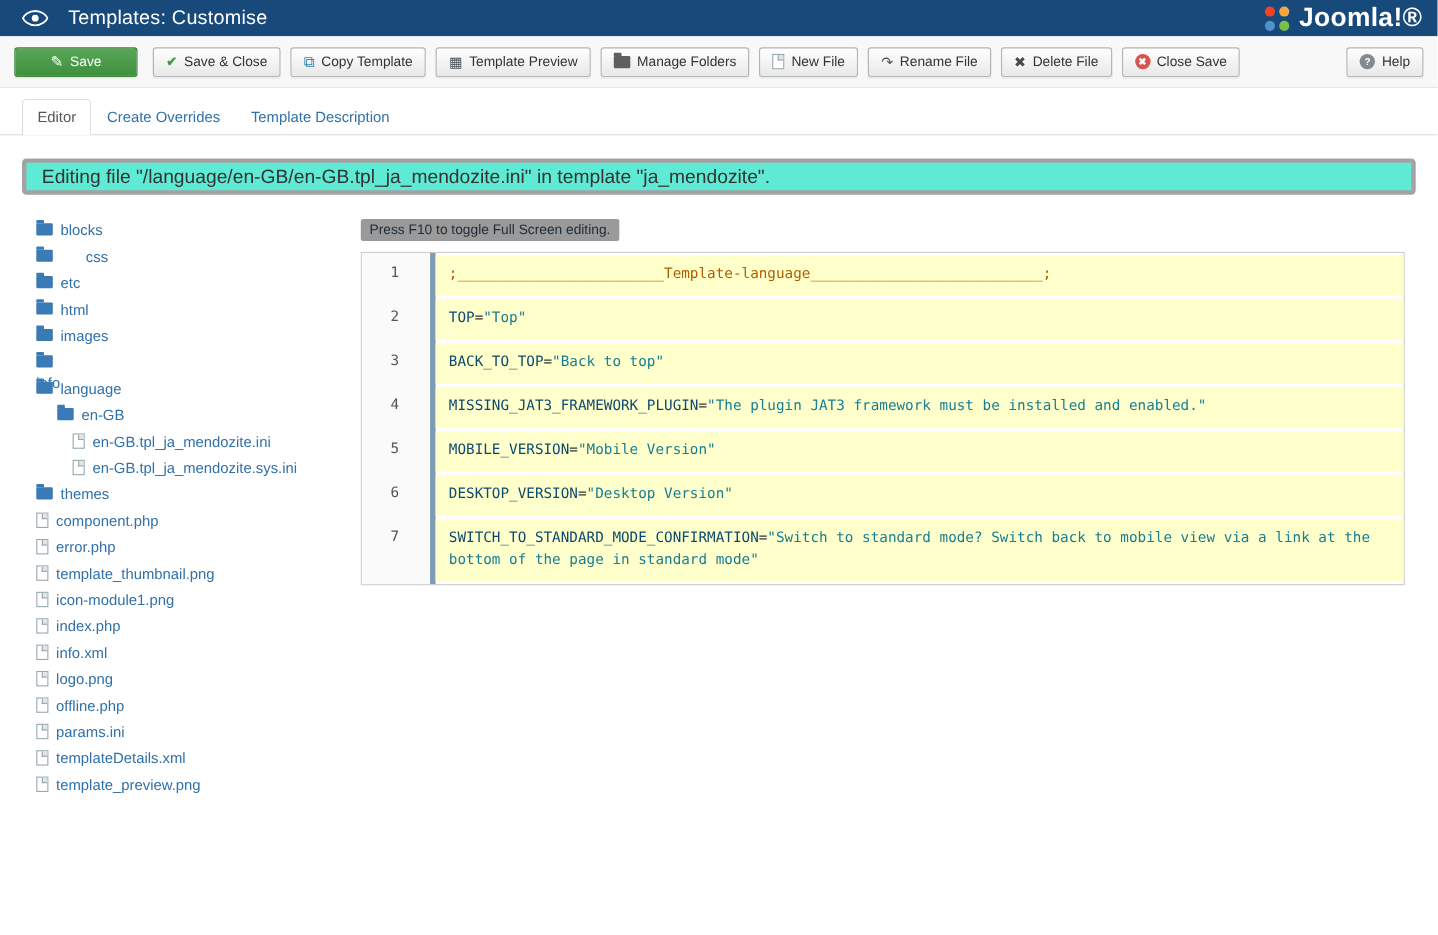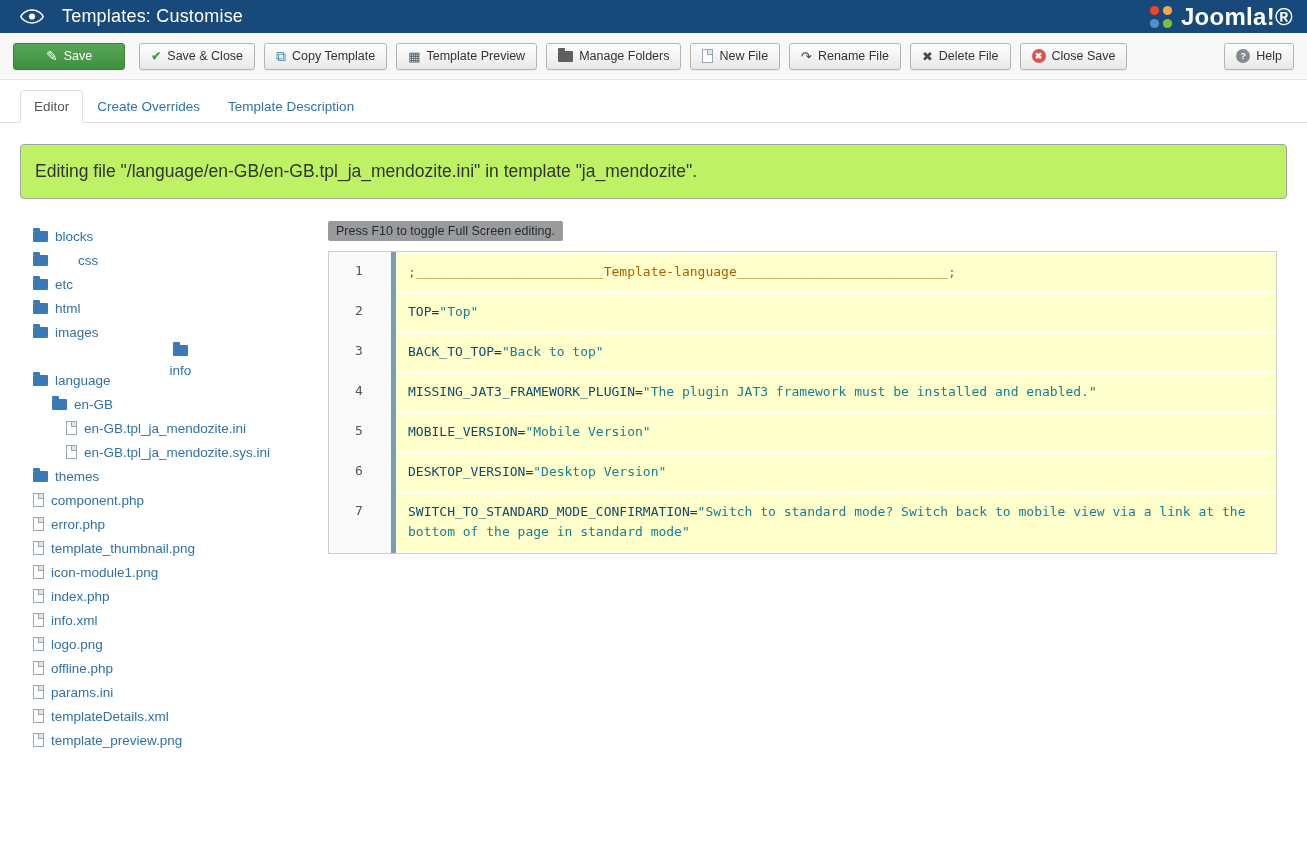--- a/index.html
+++ b/index.html
@@ -62,31 +62,31 @@
   }
   .tab {
     font-size:13.5px; color:#3071a9; padding:8px 13px 8px;
     border:1px solid transparent; margin-bottom:-1px;
     border-radius:4px 4px 0 0; cursor:pointer;
   }
   .tab.active { background:#fff; border-color:#ddd #ddd #fff; color:#555; cursor:default; }
 
   
   .notice {
-    margin:21px 20px 0; background:#bef264;
-    border:1px solid #a3a3a3; border-radius:4px;
-    padding:16px 14px; font-size:17.5px; color:#333;
+    margin:21px 20px 0; background:#5eead4;
+    border:4px solid #a3a3a3; border-radius:4px;
+    padding:2px 14px; font-size:17.5px; color:#333;
   }
 
   
   .content { display:flex; align-items:flex-start; margin-top:22px; padding:0 30px; }
 
   .tree { width:298px; flex-shrink:0; padding-top:3px; }
   .tree-item {
-    display:flex; align-items:center; gap:7px; height:24px;
+    display:flex; align-items:flex-start; gap:7px; height:24px;
     color:#3071a9; font-size:13.5px; text-decoration:none; cursor:pointer;
   }
   .folder-ic {
     position:relative; width:15px; height:11px; background:#3a7ab5;
     border-radius:1px; display:inline-block; flex-shrink:0; margin-top:1px;
   }
   .folder-ic::before {
     content:""; position:absolute; top:-3px; left:0;
     width:7px; height:3px; background:inherit; border-radius:1px 1px 0 0;
   }

